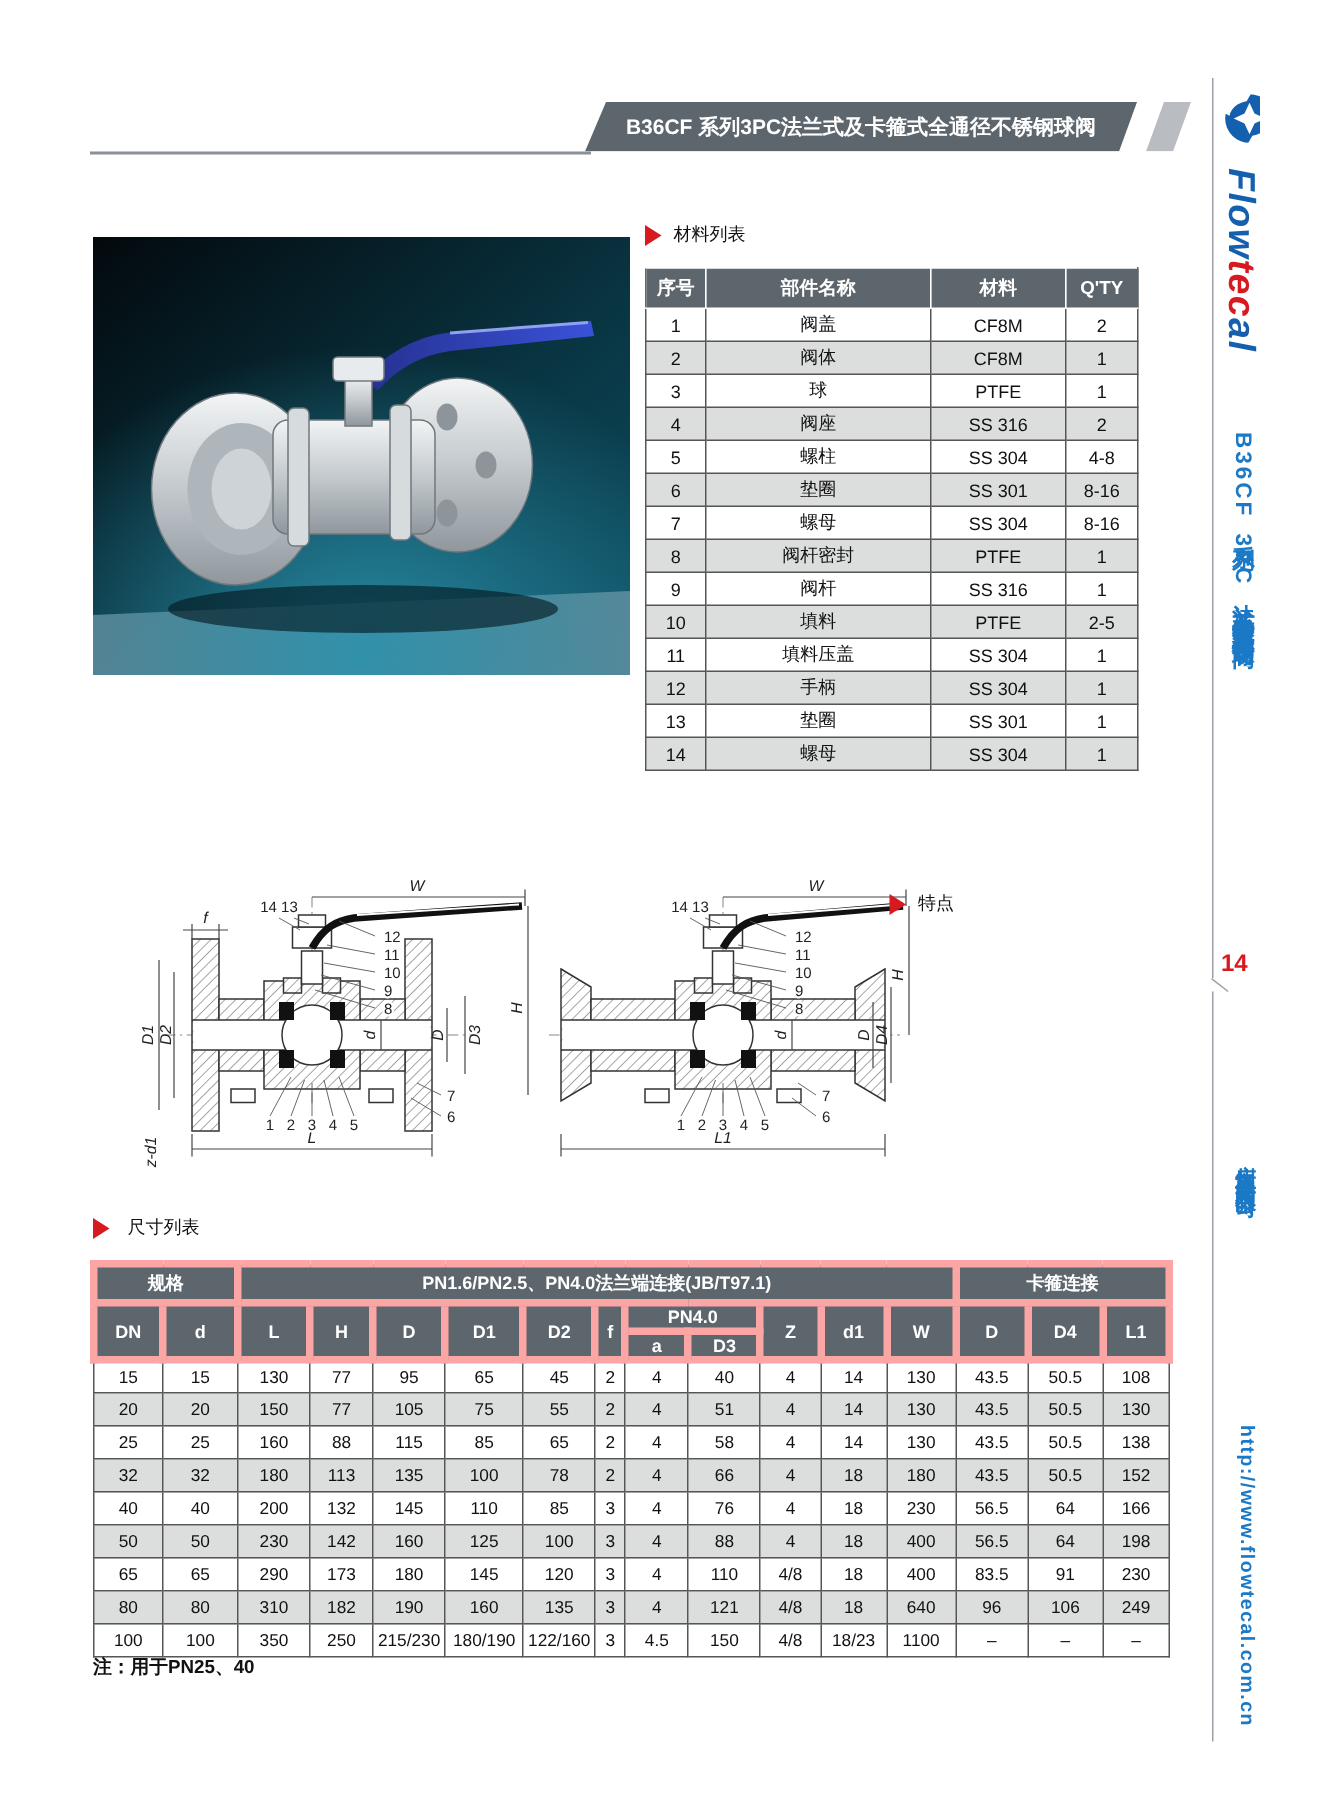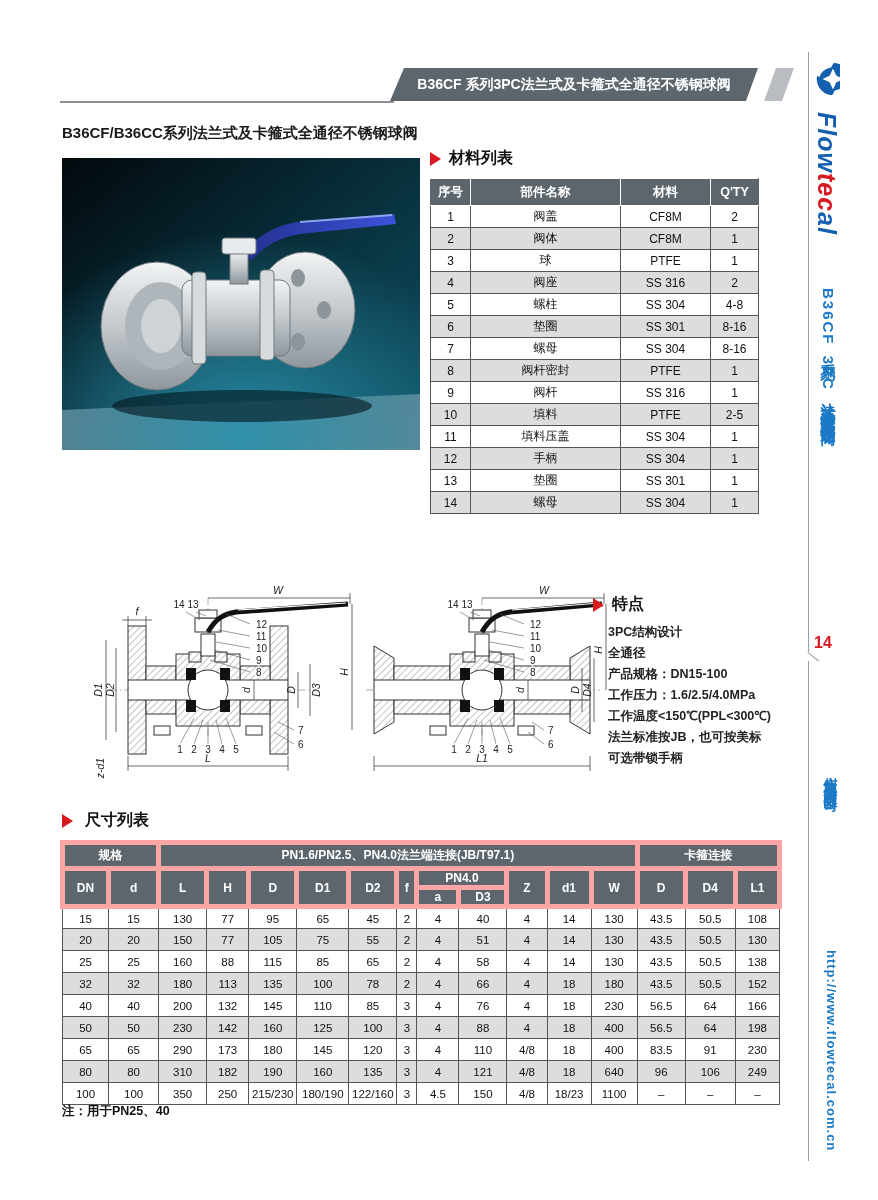--- a/index.html
+++ b/index.html
@@ -28,21 +28,21 @@
             color:#1b79c6; font-size:15px; font-weight:bold; letter-spacing:2px; }
   .side-page { position:absolute; left:814px; top:634px; color:#d71920; font-size:16px; font-weight:bold; }
   .side-company { position:absolute; left:822px; top:765px; height:170px; writing-mode:vertical-rl;
             color:#1b79c6; font-size:14px; font-weight:bold; letter-spacing:2px; }
   .side-url { position:absolute; left:824px; top:950px; height:220px; writing-mode:vertical-rl;
             color:#1b79c6; font-size:13px; font-weight:bold; letter-spacing:1px; }
 
   
   .main-title { position:absolute; left:62px; top:124px; font-size:15px; font-weight:bold; color:#1a1a1a; }
   .section-title { position:absolute; display:flex; align-items:center; gap:8px;
-            font-size:16px; font-weight:bold; color:#111; }
+            font-size:12px; font-weight:normal; color:#111; }
   .tri { width:0; height:0; border-left:11px solid #d71920; border-top:7px solid transparent;
             border-bottom:7px solid transparent; }
   .st-material { left:430px; top:148px; }
   .st-features { left:593px; top:594px; }
   .st-dims { left:62px; top:810px;gap:12px; }
 
   
   .photo { position:absolute; left:62px; top:158px; width:358px; height:292px; }
 
   
@@ -105,21 +105,20 @@
 
   <div class="logo-word">
     <span class="logo-blue">Flow</span><span class="logo-red">tec</span><span class="logo-blue">al</span>
   </div>
 
   <div class="side-title">B36CF 系列3PC法兰式及卡箍式全通径不锈钢球阀</div>
   <div class="side-page">14</div>
   <div class="side-company">广州市孚罗泰阀门有限公司</div>
   <div class="side-url">http://www.flowtecal.com.cn</div>
 
-  <div class="main-title">B36CF/B36CC系列法兰式及卡箍式全通径不锈钢球阀</div>
 
   <div class="photo">
     <svg width="358" height="292" viewBox="0 0 358 292">
       <defs>
         <linearGradient id="pbg" x1="0" y1="0" x2="1" y2="1">
           <stop offset="0" stop-color="#03090d"></stop>
             <stop offset="0.55" stop-color="#093441"></stop>
             <stop offset="1" stop-color="#0d4f63"></stop>
         </linearGradient>
         <radialGradient id="glow" cx="0.5" cy="0.95" r="0.7">
@@ -422,29 +421,20 @@
       <line class="leader" x1="192" y1="184" x2="176" y2="172"></line>
       <text class="callout" x="196" y="174">7</text>
       <text class="callout" x="196" y="188">6</text>
     </svg>
   </div>
 
   <div class="section-title st-features">
     <span class="tri"></span>
     <span>特点</span>
   </div>
-  <div class="features">
-      <div>3PC结构设计</div>
-      <div>全通径</div>
-      <div>产品规格：DN15-100</div>
-      <div>工作压力：1.6/2.5/4.0MPa</div>
-      <div>工作温度&lt;150℃(PPL&lt;300℃)</div>
-      <div>法兰标准按JB，也可按美标</div>
-      <div>可选带锁手柄</div>
-    </div>
 
   <div class="section-title st-dims">
     <span class="tri"></span>
     <span>尺寸列表</span>
   </div>
   <table class="dim-table">
     <colgroup>
       <col style="width:46px">
         <col style="width:50px">
         <col style="width:48px">

